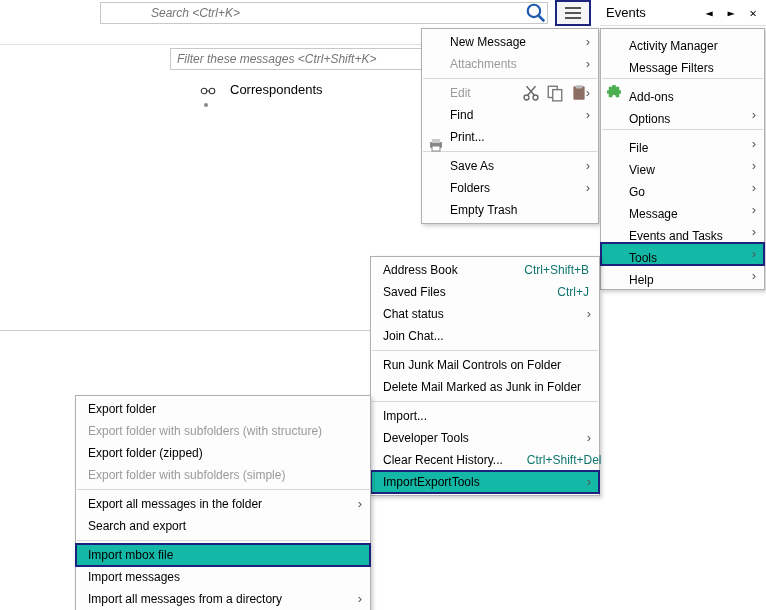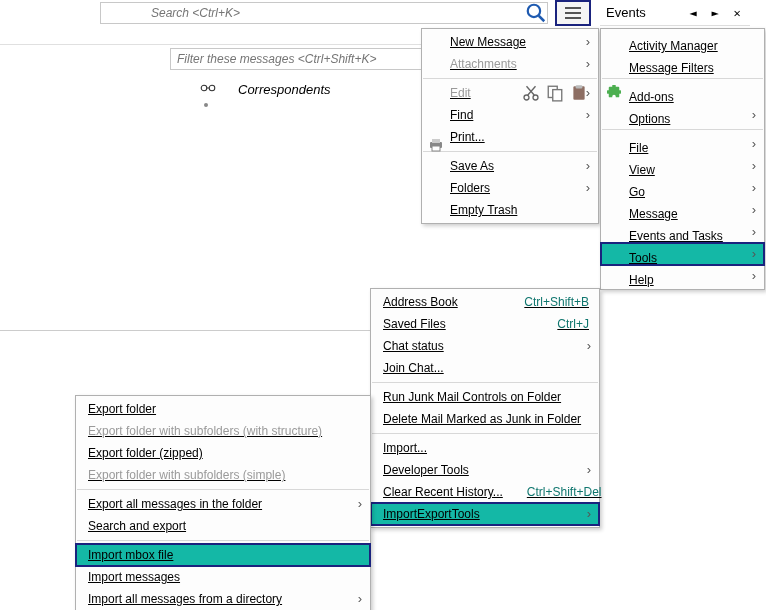--- a/index.html
+++ b/index.html
@@ -4,54 +4,54 @@
 <style>
   * { box-sizing: border-box; margin: 0; padding: 0; font-family: "Segoe UI", Tahoma, sans-serif; font-size: 12px; color: #000; }
   body { background: #fff; width: 766px; height: 610px; position: relative; overflow: hidden; }
   
   .searchbar { position: absolute; left: 100px; top: 2px; width: 448px; height: 22px; border: 1px solid #c8c8c8; background: #fff; display: flex; align-items: center; }
   .searchbar input { flex: 1; border: none; outline: none; padding: 0 6px; font-style: italic; color: #777; background: transparent; margin-left: 44px; }
   .searchbar .search-icon { width: 22px; height: 20px; display: flex; align-items: center; justify-content: center; color: #1e5ab0; }
   .hamburger-btn { position: absolute; left: 555px; top: 0; width: 36px; height: 26px; border: 2px solid #1a237e; background: #f5f5f5; display: flex; align-items: center; justify-content: center; }
   .hamburger-btn svg { width: 16px; height: 14px; }
   
-  .events-hdr { position: absolute; left: 600px; top: 0; right: 16px; height: 26px; border-bottom: 1px solid #ddd; display: flex; align-items: center; padding: 0 6px; gap: 8px; }
+  .events-hdr { position: absolute; left: 600px; top: 0; right: 0; height: 26px; border-bottom: 1px solid #ddd; display: flex; align-items: center; padding: 0 6px; gap: 8px; }
   .events-hdr .title { flex: 1; font-size: 13px; }
   .events-hdr .arrow, .events-hdr .close { width: 14px; text-align: center; cursor: pointer; font-family: monospace; }
   
   .filterbar { position: absolute; left: 170px; top: 48px; width: 378px; height: 22px; border: 1px solid #c8c8c8; display: flex; align-items: center; }
   .filterbar input { flex:1; border:none; outline:none; padding:0 6px; font-style: italic; color:#777; background:transparent; }
   .divider1 { position:absolute; left:0; top:44px; width:560px; border-top:1px solid #e0e0e0; }
   .divider2 { position:absolute; left:0; top:330px; width:380px; border-top:1px solid #ccc; }
   
-  .correspondents { position:absolute; left:200px; top:82px; display:flex; align-items:flex-start; gap:22px;font-style:italic; }
+  .correspondents { position:absolute; left:200px; top:82px; display:flex; align-items:center; gap:14px; }
   .corr-icon { width:16px; height:10px; }
   .corr-icon svg { width:16px; height:10px; }
   .correspondents .label { font-size:13px; }
   .bullet { position:absolute; left:204px; top:103px; width:4px; height:4px; border-radius:50%; background:#888; }
   
-  .menu { position:absolute; background:#fdfdfd; border:1px solid #b0b0b0; box-shadow:2px 2px 4px rgba(0,0,0,.2); padding:2px 0;text-decoration:underline; }
+  .menu { position:absolute; background:#fdfdfd; border:1px solid #b0b0b0; box-shadow:2px 2px 4px rgba(0,0,0,.2); padding:2px 0; }
   .menu .item { display:flex; align-items:center; height:22px; padding:0 10px 0 10px; white-space:nowrap; cursor:default; position:relative; }
   .menu .item .lbl { flex:1; }
   .menu .item .shortcut { color:#0f766e; margin-left:24px; }
   .menu .item .sub::after { content:"›"; position:absolute; right:8px; top:3px; font-size:13px; color:#555; }
   .menu .item.disabled .lbl { color:#9a9a9a; }
   .menu .sep { height:1px; background:#d8d8d8; margin:3px 1px; }
   .menu .boxhl { background:#14b8a6; outline:2px solid #1a237e; outline-offset:-1px; }
   
   .icon-row { display:flex; gap:6px; margin-left:12px; }
   .mini-icon { width:18px; height:18px; display:flex; align-items:center; justify-content:center; }
   
   .puzzle { color:#4caf50; }
   
   #menu-hamburger { left:421px; top:28px; width:178px; }
   #menu-hamburger .item { padding-left:28px; }
   #menu-right { left:600px; top:28px; width:165px; }
   #menu-right .item { padding-left:28px;align-items:flex-end; }
-  #menu-tools { left:370px; top:256px; width:230px;margin-top:32px; }
+  #menu-tools { left:370px; top:256px; width:230px; }
   #menu-tools .item { padding-left:12px; }
   #menu-iet { left:75px; top:395px; width:296px; }
   #menu-iet .item { padding-left:12px; }
   
   .printer-spot { position:absolute; left:428px; top:138px; }
 </style>
 </head>
 <body>
 
 <div class="searchbar">

